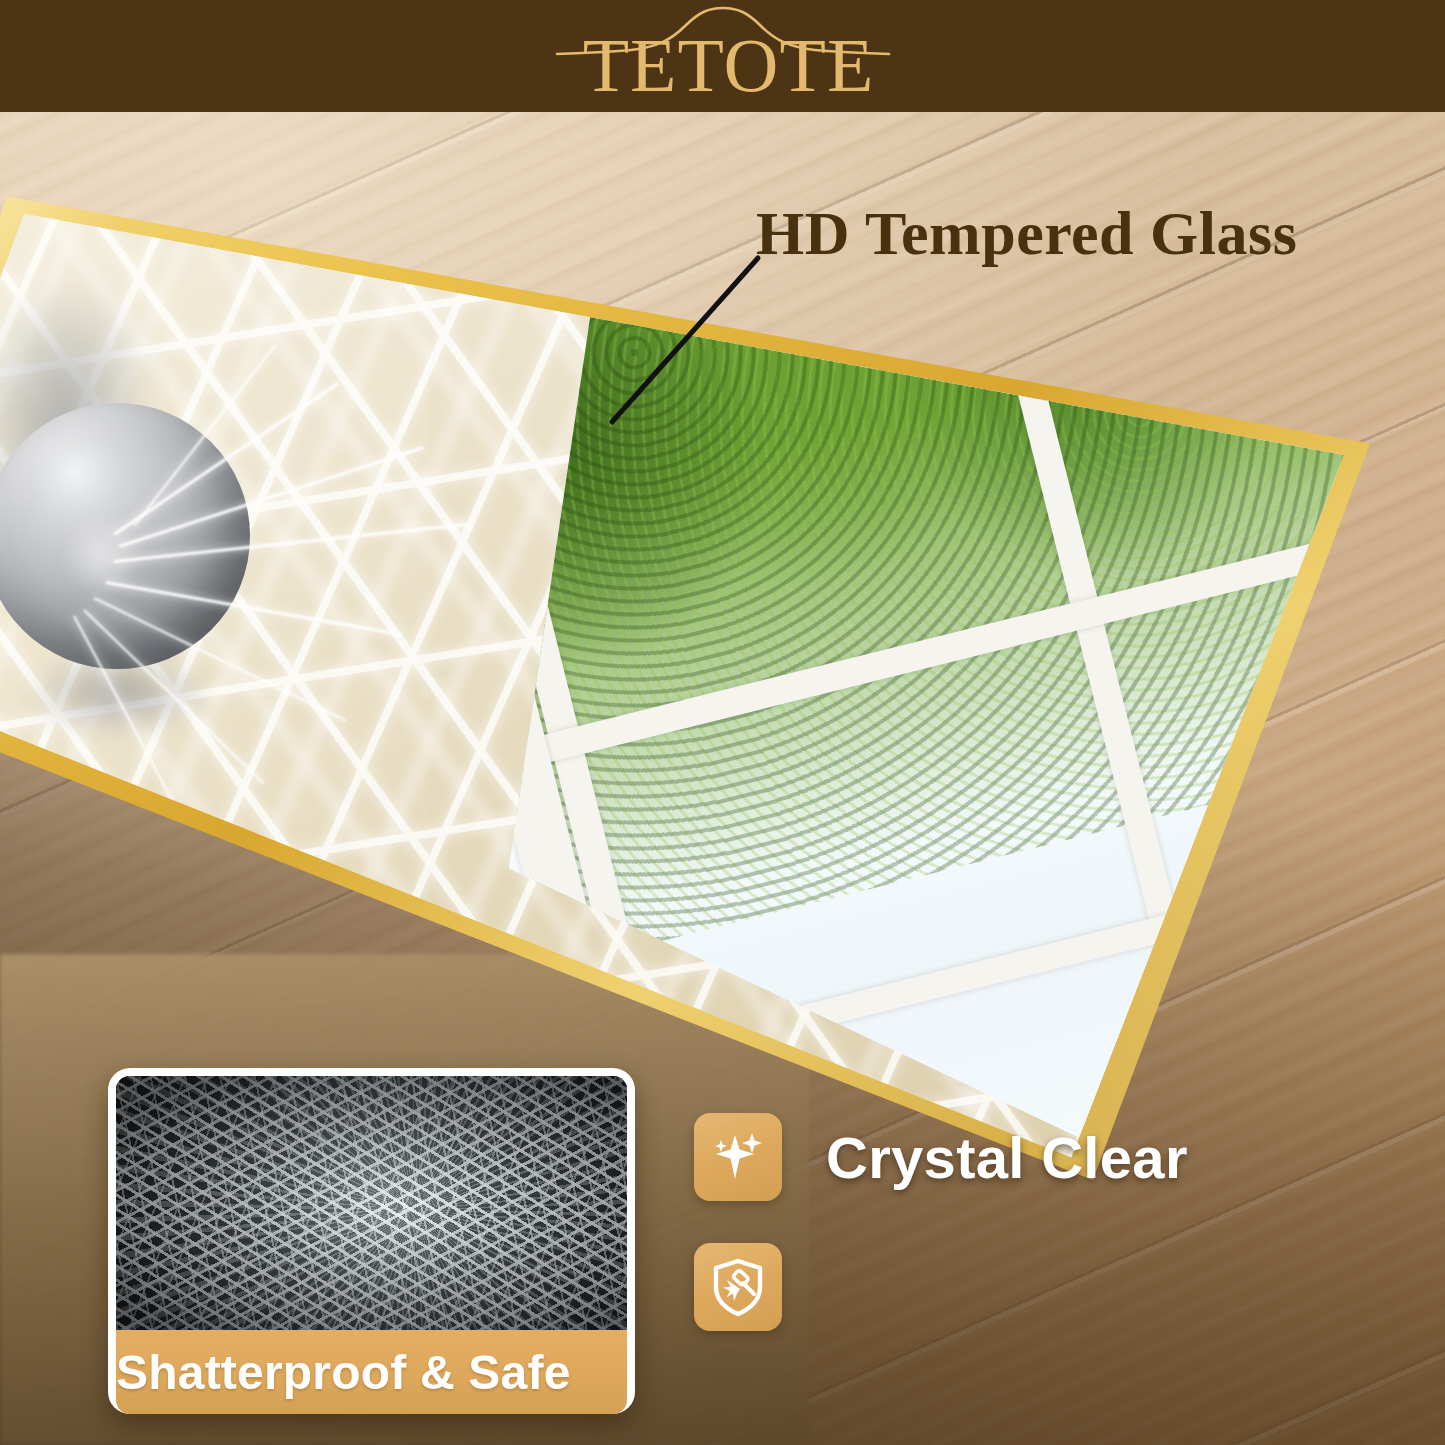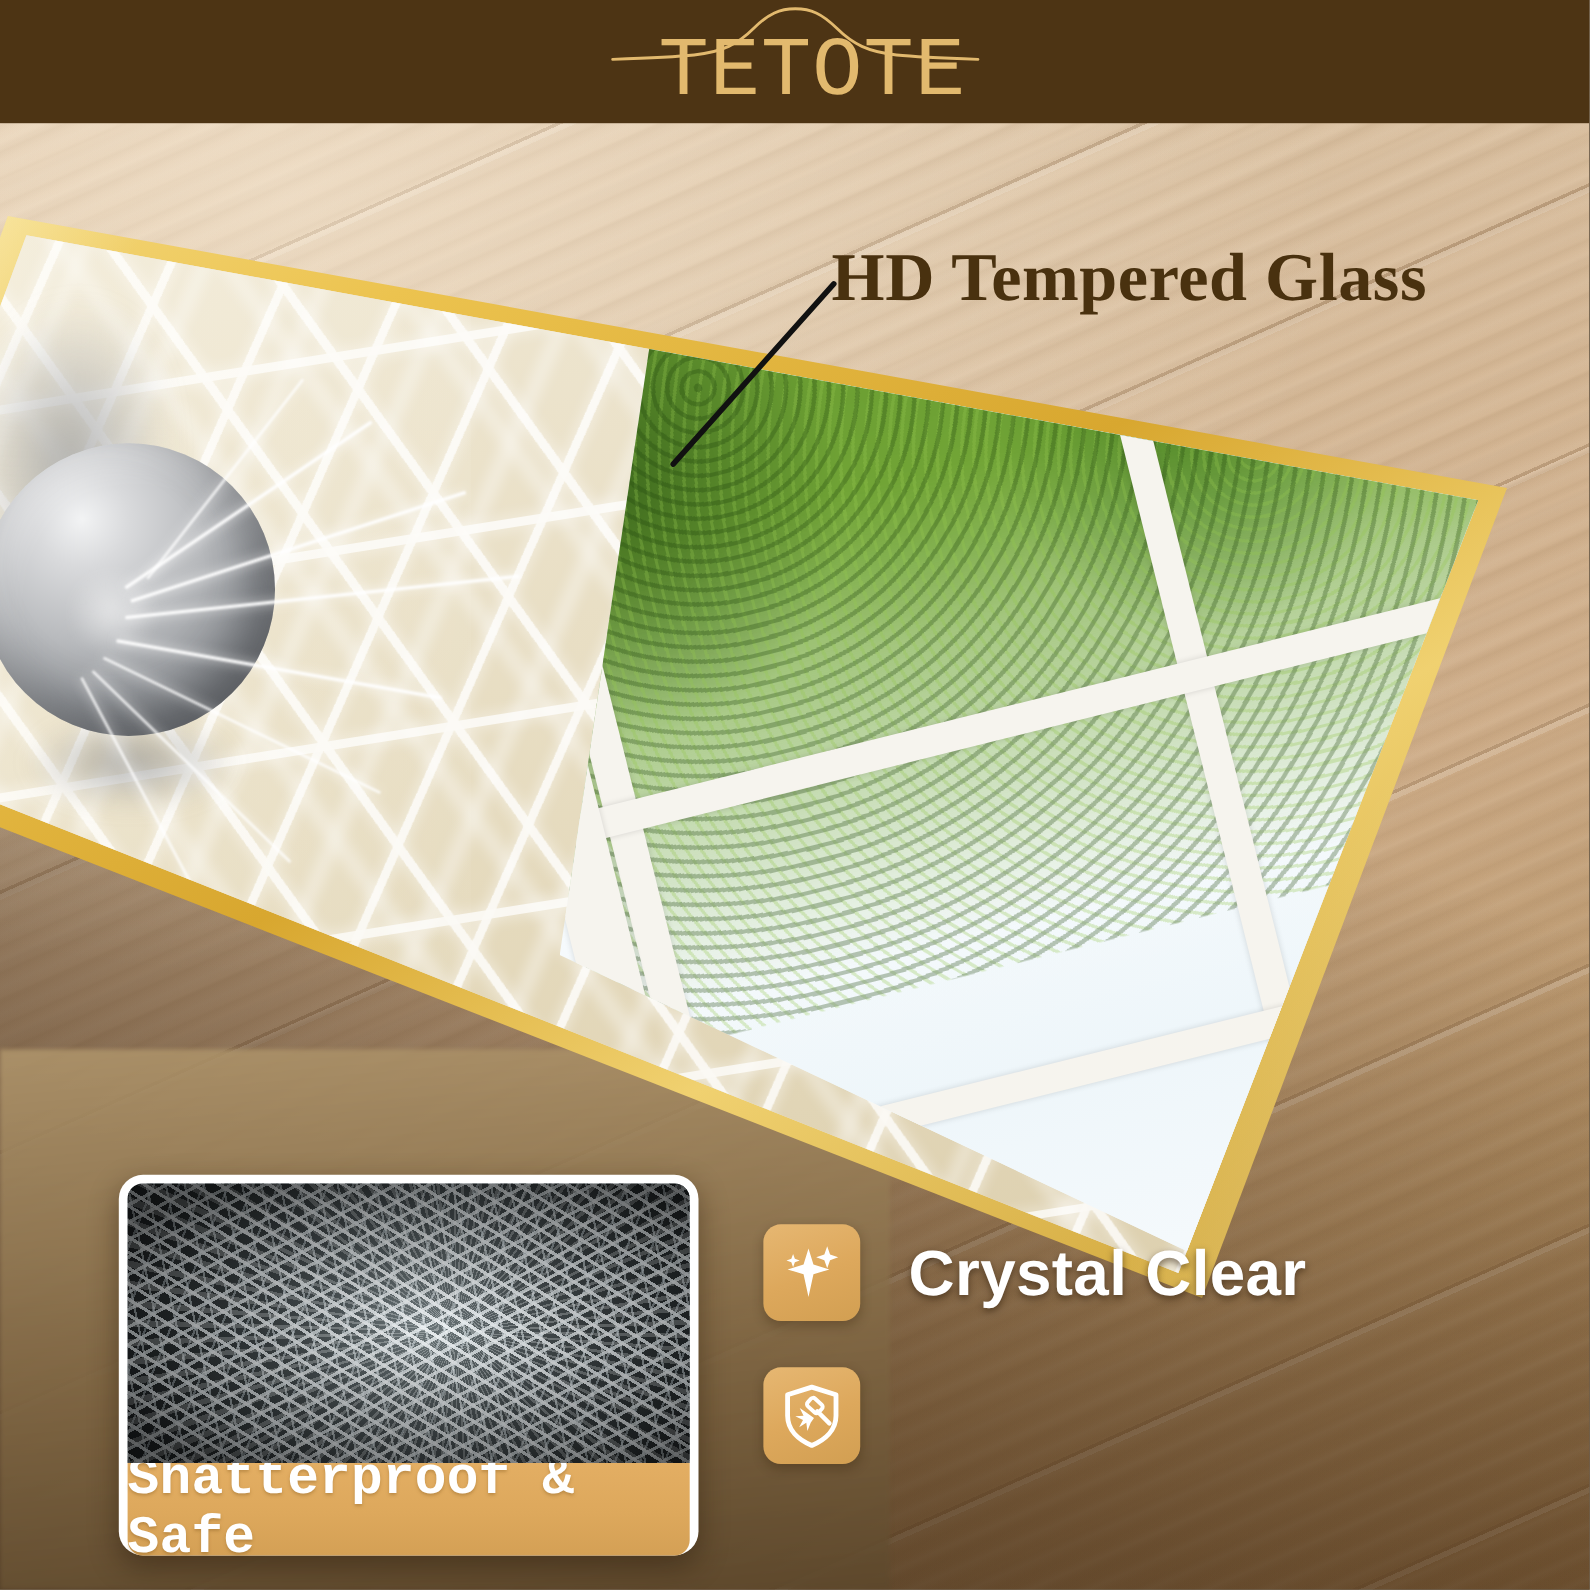--- a/index.html
+++ b/index.html
@@ -77,22 +77,22 @@
   .header{
     position:absolute;left:0;top:0;width:100%;height:112px;
     background:#4d3414;z-index:40;
   }
   .logo-wrap{
     position:absolute;left:50%;top:6px;transform:translateX(-50%);
     width:340px;height:104px;
   }
   .logo-arch{position:absolute;left:0;top:0;width:340px;height:50px;}
   .logo-text{
-    position:absolute;left:16px;top:18px;width:340px;text-align:center;
-    font-family:Liberation Mono, monospace;
+    position:absolute;left:6px;top:18px;width:340px;text-align:center;
+    font-family:Liberation Serif, serif;
     font-size:76px;line-height:82px;letter-spacing:1px;
     color:#e2b96e;font-weight:400;
   }
 
   
   .mirror{
     position:absolute;left:-170px;top:150px;width:1540px;height:1030px;
     z-index:12;
     
     clip-path:polygon(11.5% 4.5%, 100% 28.5%, 82% 100%, 0% 52%);
@@ -211,21 +211,21 @@
          filter:blur(1.1px) drop-shadow(0 0 5px rgba(255,255,255,.95));transform-origin:0 50%;}
 
   
   .leader{position:absolute;z-index:30;}
 
   
   .callout{
     position:absolute;left:756px;top:198px;z-index:32;
     font-family:"Liberation Serif", serif;
     font-size:62px;line-height:70px;font-weight:700;color:#49310f;
-    letter-spacing:0.5px;white-space:nowrap;margin-top:20px;
+    letter-spacing:0.5px;white-space:nowrap;
   }
 
   
   .inset{
     position:absolute;left:108px;top:1068px;width:527px;height:346px;z-index:34;
     background:#ffffff;border-radius:22px;padding:8px 8px 0 8px;
     box-shadow:0 10px 26px rgba(40,25,8,0.45);
   }
   .inset-img{
     position:relative;width:100%;height:254px;border-radius:14px 14px 0 0;overflow:hidden;
@@ -251,21 +251,21 @@
       rgba(255,255,255,0.0) 0deg 2.2deg, rgba(248,253,255,0.55) 2.2deg 3.4deg);
     mix-blend-mode:screen;opacity:.55;
   }
   .shatter-dark{
     position:absolute;inset:0;
     background:radial-gradient(ellipse 70% 60% at 56% 52%, rgba(0,0,0,0.0) 0%, rgba(0,0,0,0.42) 78%, rgba(0,0,0,0.6) 100%);
   }
   .inset-caption{
     width:100%;height:84px;border-radius:0 0 14px 14px;
     background:linear-gradient(180deg,#e3ae63 0%,#dda85c 55%,#d4a055 100%);
-    display:flex;align-items:center;justify-content:flex-end;font-family:Liberation Mono, monospace;
+    display:flex;align-items:center;justify-content:flex-start;
   }
   .inset-caption span{
     color:#fff;font-size:48px;font-weight:700;letter-spacing:0.2px;
     text-shadow:0 2px 3px rgba(120,80,24,0.35);
   }
 
   
   .features{position:absolute;left:694px;top:1113px;z-index:34;}
   .feat{display:flex;align-items:center;margin-bottom:42px;}
   .feat-badge{

